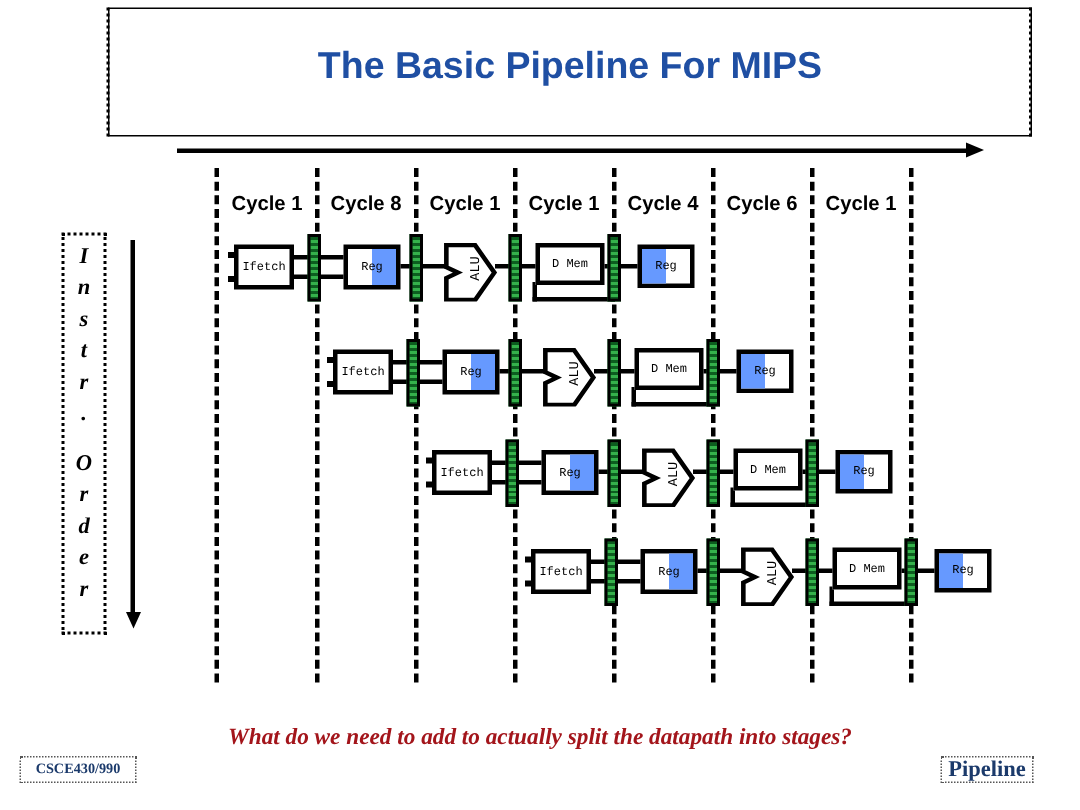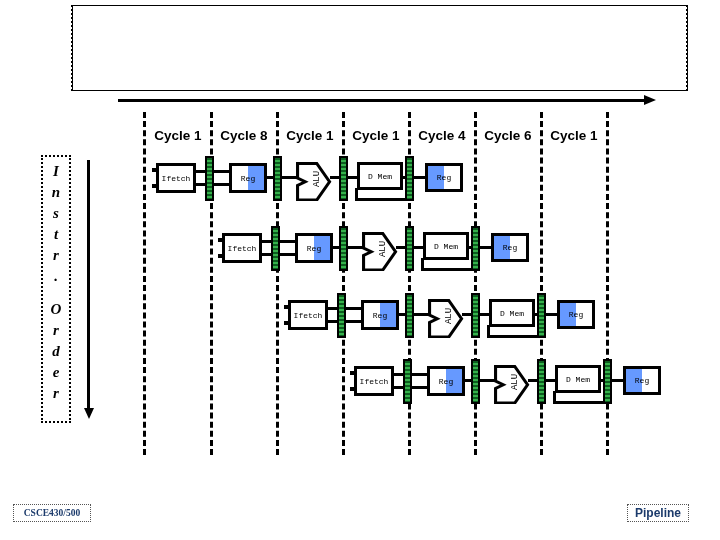--- a/index.html
+++ b/index.html
@@ -127,31 +127,32 @@
   #footer-left{
     position:absolute;left:13px;top:504px;width:78px;height:18px;
     border:1px dotted #555;box-sizing:border-box;
     display:flex;align-items:center;justify-content:center;
     font-family:"Liberation Serif", serif;font-weight:bold;font-size:9.5px;color:#1b3a6b;
   }
   #footer-right{
     position:absolute;left:627px;top:504px;width:62px;height:18px;
     border:1px dotted #555;box-sizing:border-box;
     display:flex;align-items:center;justify-content:center;
-    font-family:Liberation Sans, sans-serif;font-weight:bold;font-size:12px;color:#1b3a6b;
+    font-family:Liberation Serif, serif;font-weight:bold;font-size:15px;color:#1b3a6b;
   }
 </style>
 </head>
 <body>
 
 <div class="slide">
 
   <div id="title-box"></div>
   <div id="title-left-dots"></div>
   <div id="title-right-dots"></div>
+  <div id="page-title">The Basic Pipeline For MIPS</div>
 
   <div id="timeline-arrow">
     <div id="timeline-line"></div>
     <div id="timeline-head"></div>
   </div>
 
   <div class="vline" style="left:143px"></div>
   <div class="vline" style="left:210px"></div>
   <div class="vline" style="left:276px"></div>
   <div class="vline" style="left:342px"></div>
@@ -361,16 +362,17 @@
     <div class="wire" style="left:407px;top:16px;width:3px;height:25px"></div>
     <div class="wire" style="left:401px;top:16px;width:10px;height:3px"></div>
     <div class="preg" style="left:405px;top:-4px;height:45px"></div>
     <div class="wire" style="left:411px;top:16px;width:16px;height:3px"></div>
     <div class="stage-box" style="left:425px;top:3px;width:38px;height:29px">
       <div class="reg-half left"></div>
       <span class="lbl">Reg</span>
     </div>
   </div>
 
-  <div id="footer-left">CSCE430/500</div>
+  <div id="question-text">What do we need to add to actually split the datapath into stages?</div>
+  <div id="footer-left">CSCE430/990</div>
   <div id="footer-right">Pipeline</div>
 
 </div>
 
 </body></html>

